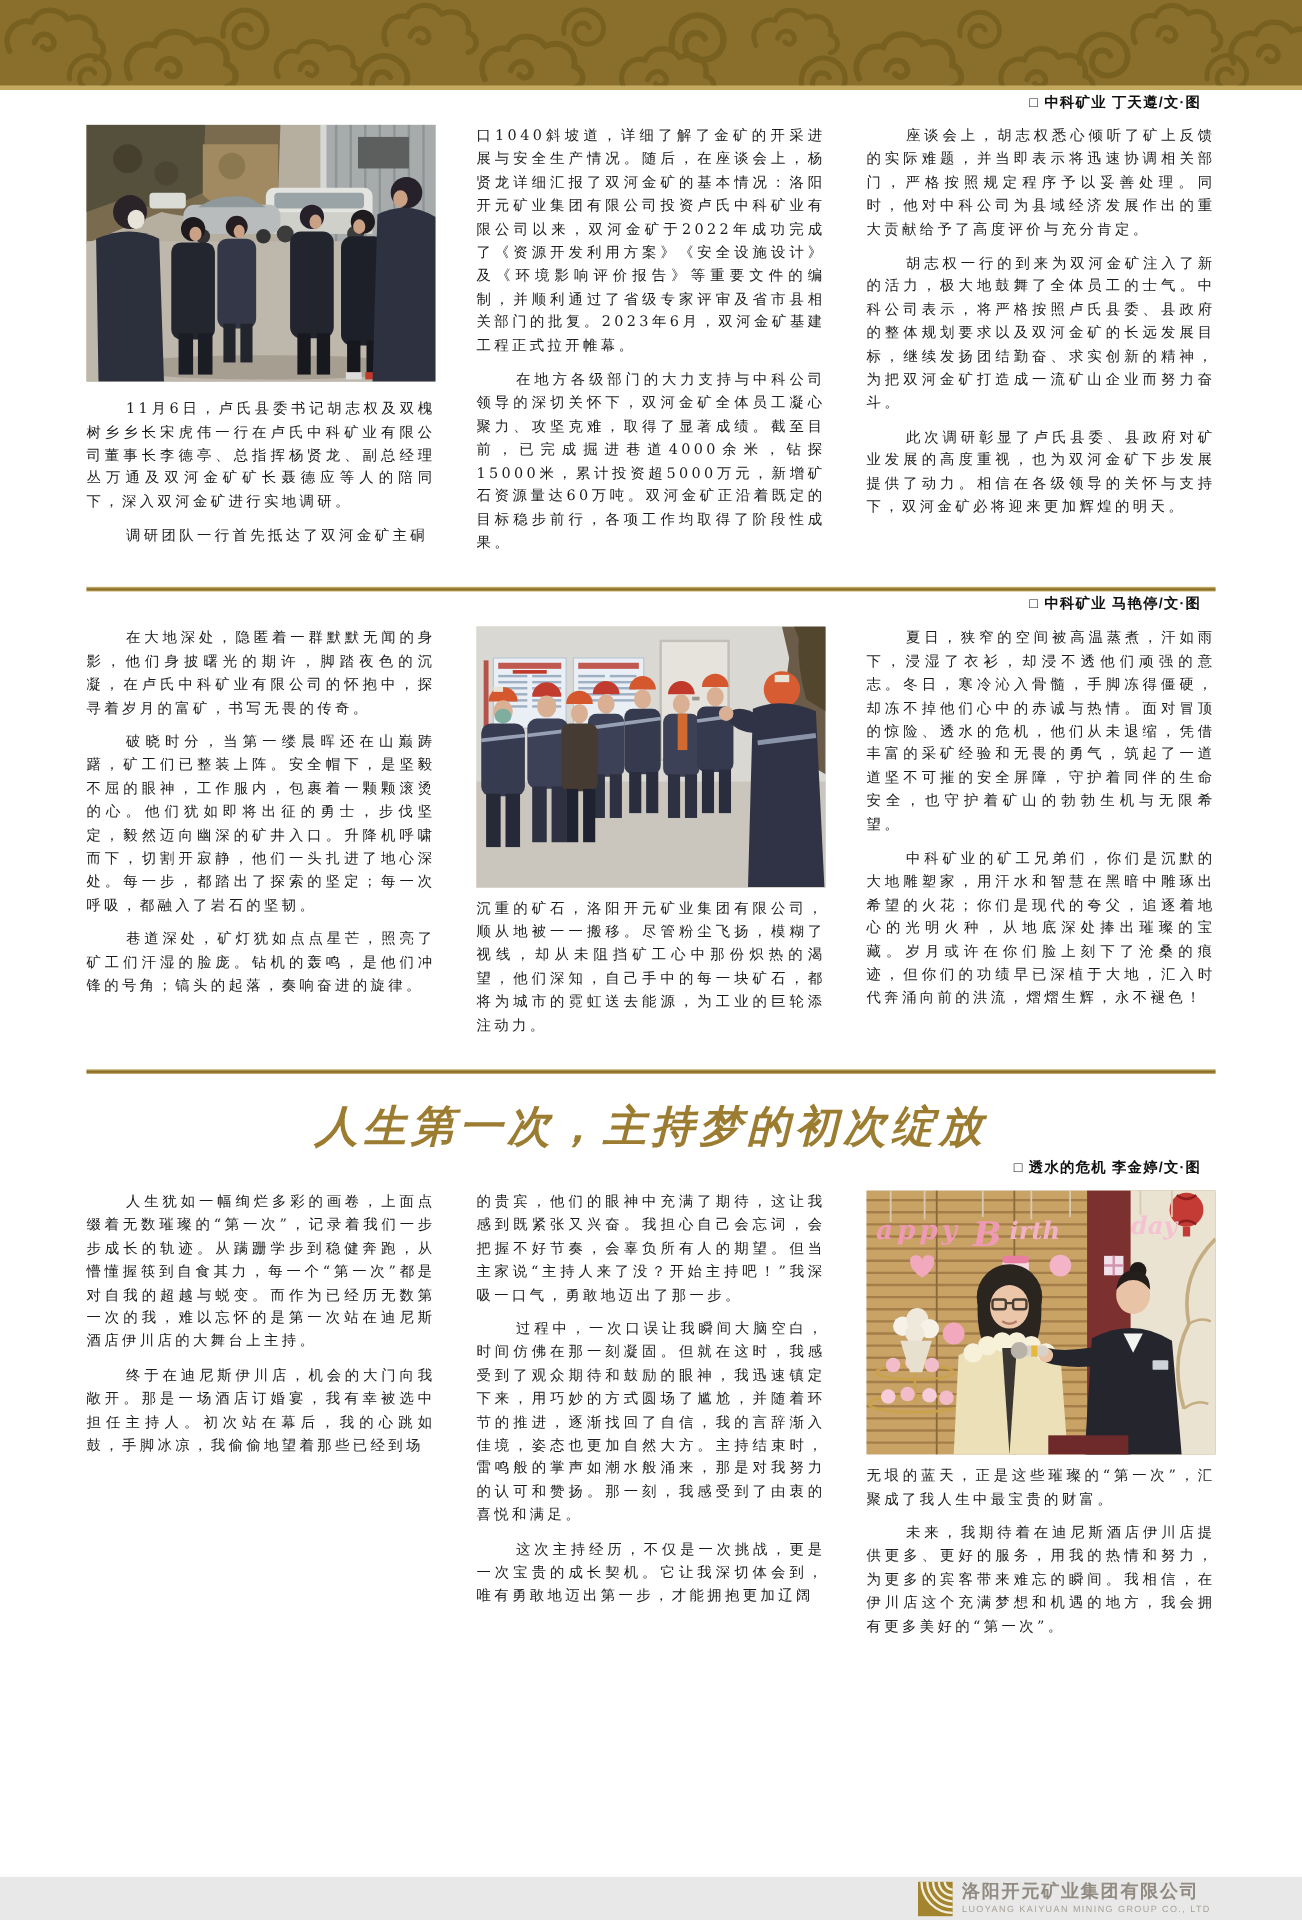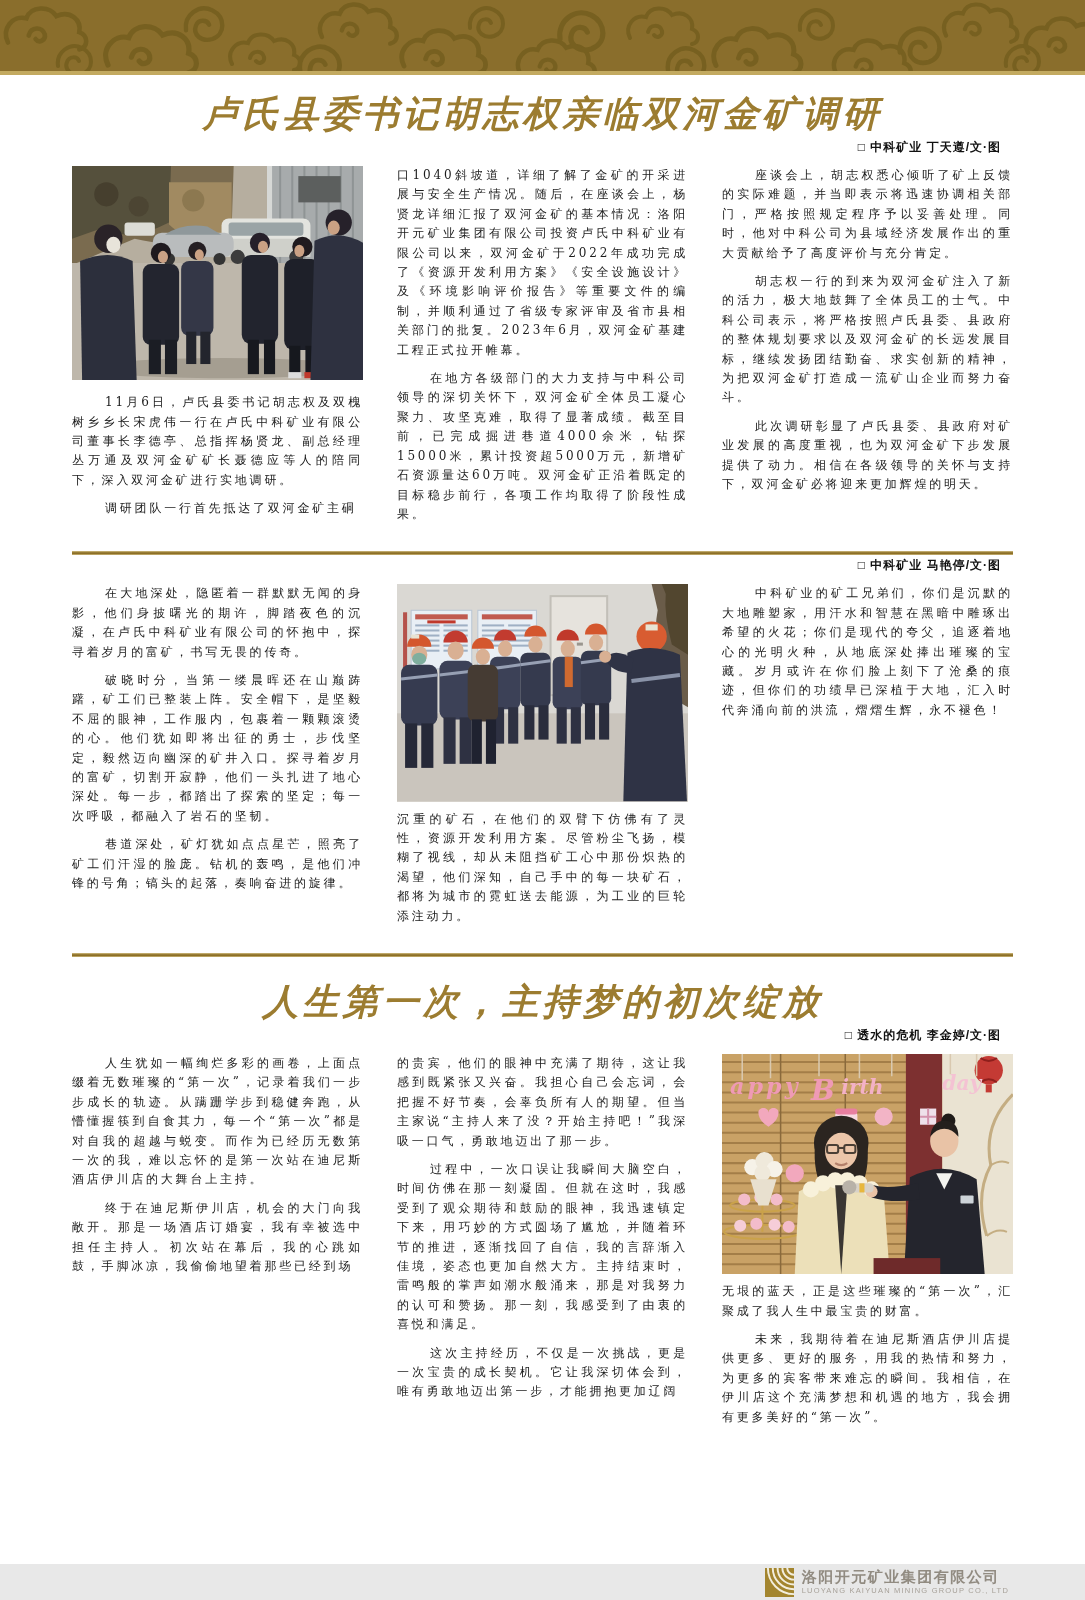--- a/index.html
+++ b/index.html
@@ -90,21 +90,20 @@
       <use href="#curl" transform="translate(900,26) scale(1.2)"></use>
       <use href="#cloud3" transform="translate(946,4) scale(1.05)"></use>
       <use href="#curl" transform="translate(1006,44) scale(1.0)"></use>
       <use href="#cloud3" transform="translate(1028,18) scale(1.15)"></use>
     </svg>
   </header>
 
   <main class="content">
 
     <section>
-      <h1 class="article-title">卢氏县委书记胡志权亲临双河金矿调研</h1>
       <div class="byline">□ 中科矿业 丁天遵/文·图</div>
       <div class="cols">
         <div>
           <svg class="photo" viewBox="0 0 288 212">
             <rect width="288" height="212" fill="#b6ae9f"></rect>
             <path d="M0 0 H160 L158 62 Q110 84 62 72 L0 98 Z" fill="#7a6b4f"></path>
             <path d="M0 0 H98 L96 56 Q58 76 28 62 L0 72 Z" fill="#55503c"></path>
             <path d="M96 16 H158 V66 Q124 84 96 58 Z" fill="#a18a61"></path>
             <circle cx="34" cy="28" r="12" fill="#463f2e"></circle>
               <circle cx="66" cy="40" r="10" fill="#4c4533"></circle>
@@ -182,21 +181,21 @@
         </div>
       </div>
       <div class="divider"></div>
     </section>
 
     <section>
       <div class="byline">□ 中科矿业 马艳停/文·图</div>
       <div class="cols">
         <div>
           <p class="para indent">在大地深处，隐匿着一群默默无闻的身影，他们身披曙光的期许，脚踏夜色的沉凝，在卢氏中科矿业有限公司的怀抱中，探寻着岁月的富矿，书写无畏的传奇。</p>
-          <p class="para indent">破晓时分，当第一缕晨晖还在山巅踌躇，矿工们已整装上阵。安全帽下，是坚毅不屈的眼神，工作服内，包裹着一颗颗滚烫的心。他们犹如即将出征的勇士，步伐坚定，毅然迈向幽深的矿井入口。探寻着岁月的富矿，切割开寂静，他们一头扎进了地心深处。每一步，都踏出了探索的坚定；每一次呼吸，都融入了岩石的坚韧。</p>
+          <p class="para indent">破晓时分，当第一缕晨晖还在山巅踌躇，矿工们已整装上阵。安全帽下，是坚毅不屈的眼神，工作服内，包裹着一颗颗滚烫的心。他们犹如即将出征的勇士，步伐坚定，毅然迈向幽深的矿井入口。升降机呼啸而下，切割开寂静，他们一头扎进了地心深处。每一步，都踏出了探索的坚定；每一次呼吸，都融入了岩石的坚韧。</p>
           <p class="para indent">巷道深处，矿灯犹如点点星芒，照亮了矿工们汗湿的脸庞。钻机的轰鸣，是他们冲锋的号角；镐头的起落，奏响奋进的旋律。</p>
         </div>
         <div>
           <svg class="photo photo-bottom" viewBox="0 0 288 215">
             <rect width="288" height="215" fill="#dad8d3"></rect>
             <rect y="128" width="288" height="87" fill="#cac5bd"></rect>
             <rect x="6" y="28" width="4" height="58" fill="#b5524a"></rect>
             <g>
               <rect x="14" y="26" width="60" height="58" fill="#e9eff5" stroke="#b9c6d4"></rect>
               <rect x="18" y="30" width="52" height="5" fill="#c05a50"></rect>
@@ -297,23 +296,24 @@
               <g>
                   <circle cx="252" cy="52" r="15" fill="#d85c31"></circle>
                   <rect x="246" y="40" width="12" height="6" fill="#e8e3d3"></rect>
                   <path d="M228 68 Q252 58 280 70 L287 215 H224 Z" fill="#2f3345"></path>
                   <path d="M232 96 L280 90" stroke="#8a93a8" stroke-width="4"></path>
                   <path d="M234 74 Q214 62 206 74 Q212 88 232 88 Z" fill="#2f3345"></path>
                   <circle cx="206" cy="72" r="6" fill="#d9b093"></circle>
                 </g>
             </g>
           </svg>
-          <p class="para">沉重的矿石，在他们的双臂下仿佛有了灵性，资源开发利用方案。尽管粉尘飞扬，模糊了视线，却从未阻挡矿工心中那份炽热的渴望，他们深知，自己手中的每一块矿石，都将为城市的霓虹送去能源，为工业的巨轮添注动力。</p>
-        </div>
-        <div>
+          <p class="para">沉重的矿石，洛阳开元矿业集团有限公司，顺从地被一一搬移。尽管粉尘飞扬，模糊了视线，却从未阻挡矿工心中那份炽热的渴望，他们深知，自己手中的每一块矿石，都将为城市的霓虹送去能源，为工业的巨轮添注动力。</p>
+        </div>
+        <div>
+          <p class="para indent">夏日，狭窄的空间被高温蒸煮，汗如雨下，浸湿了衣衫，却浸不透他们顽强的意志。冬日，寒冷沁入骨髓，手脚冻得僵硬，却冻不掉他们心中的赤诚与热情。面对冒顶的惊险、透水的危机，他们从未退缩，凭借丰富的采矿经验和无畏的勇气，筑起了一道道坚不可摧的安全屏障，守护着同伴的生命安全，也守护着矿山的勃勃生机与无限希望。</p>
           <p class="para indent">中科矿业的矿工兄弟们，你们是沉默的大地雕塑家，用汗水和智慧在黑暗中雕琢出希望的火花；你们是现代的夸父，追逐着地心的光明火种，从地底深处捧出璀璨的宝藏。岁月或许在你们脸上刻下了沧桑的痕迹，但你们的功绩早已深植于大地，汇入时代奔涌向前的洪流，熠熠生辉，永不褪色！</p>
         </div>
       </div>
       <div class="divider"></div>
     </section>
 
     <section>
       <h1 class="article-title a3-title">人生第一次，主持梦的初次绽放</h1>
       <div class="byline">□ 透水的危机 李金婷/文·图</div>
       <div class="cols">

